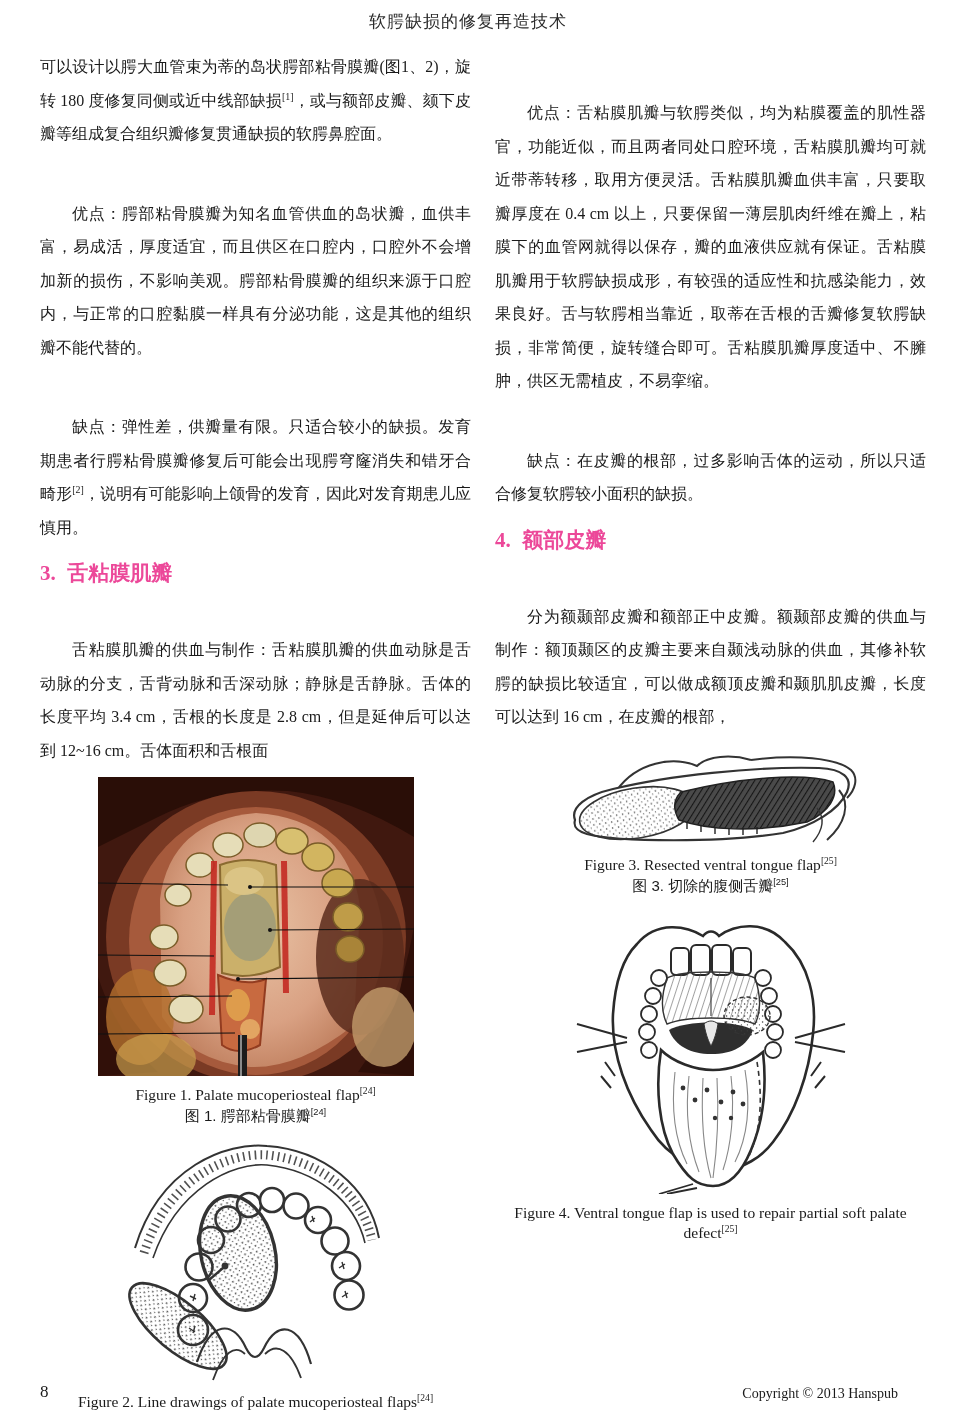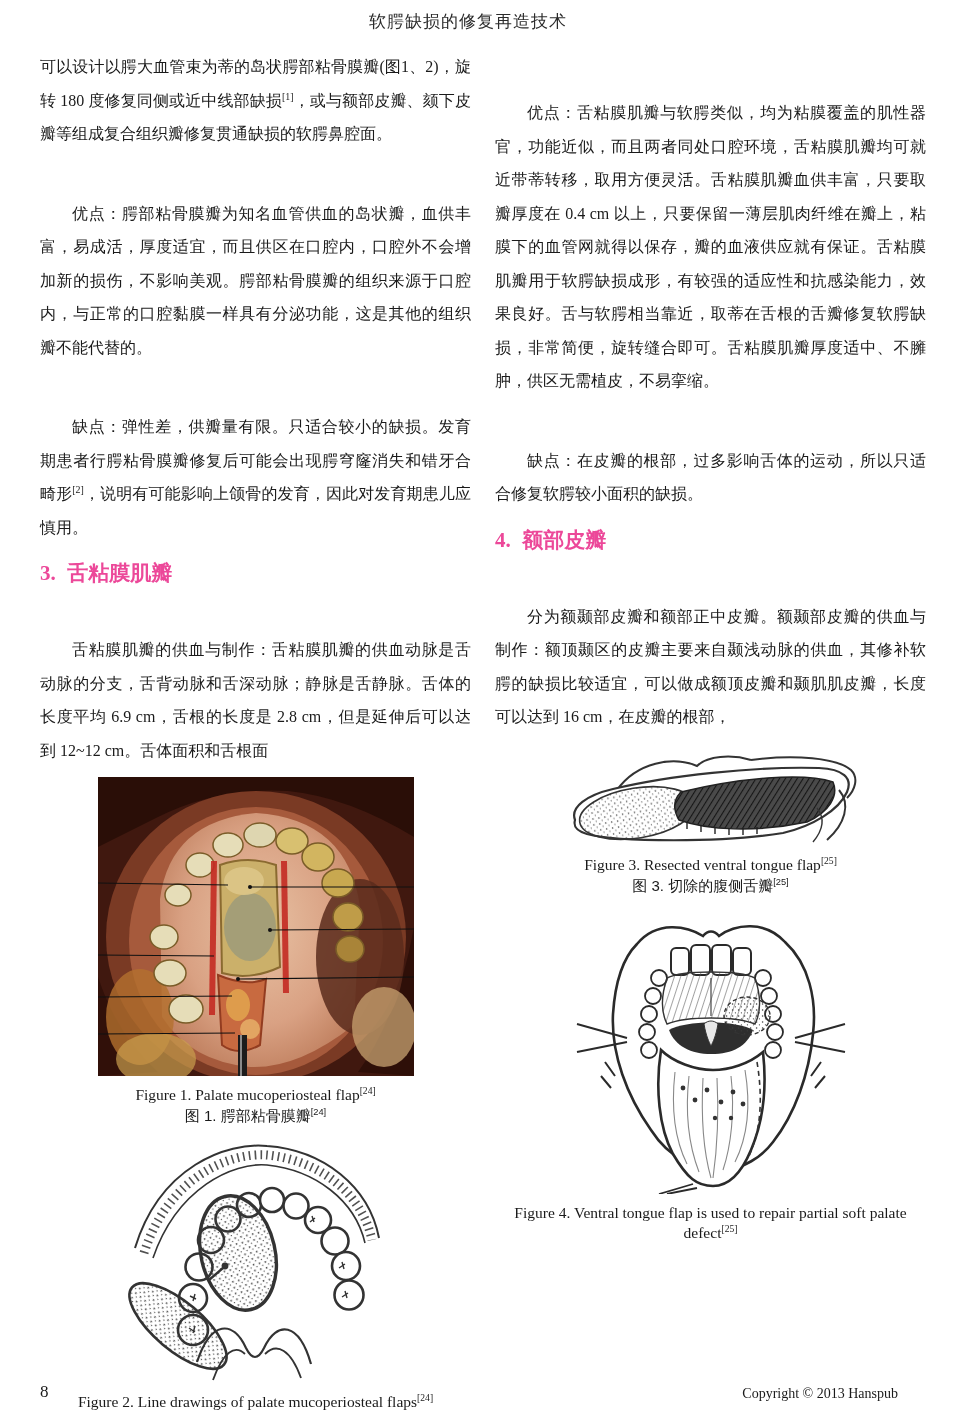--- a/index.html
+++ b/index.html
@@ -58,21 +58,21 @@
 
   <div class="running-head">软腭缺损的修复再造技术</div>
 
   <div class="col col-left">
     <p class="body-text"><span>可以设计以腭大血管束为蒂的岛状腭部粘骨膜瓣(图1、2)，旋转 180 度修复同侧或近中线部缺损</span><sup>[1]</sup><span>，或与额部皮瓣、颏下皮瓣等组成复合组织瓣修复贯通缺损的软腭鼻腔面。</span></p>
     <p class="body-text indent"><span>优点：腭部粘骨膜瓣为知名血管供血的岛状瓣，血供丰富，易成活，厚度适宜，而且供区在口腔内，口腔外不会增加新的损伤，不影响美观。腭部粘骨膜瓣的组织来源于口腔内，与正常的口腔黏膜一样具有分泌功能，这是其他的组织瓣不能代替的。</span></p>
     <p class="body-text indent"><span>缺点：弹性差，供瓣量有限。只适合较小的缺损。发育期患者行腭粘骨膜瓣修复后可能会出现腭穹窿消失和错牙合畸形</span><sup>[2]</sup><span>，说明有可能影响上颌骨的发育，因此对发育期患儿应慎用。</span></p>
 
     <h2 class="sec-heading"><span>3.</span><span class="hgap"></span><span>舌粘膜肌瓣</span></h2>
 
-    <p class="body-text indent"><span>舌粘膜肌瓣的供血与制作：舌粘膜肌瓣的供血动脉是舌动脉的分支，舌背动脉和舌深动脉；静脉是舌静脉。舌体的长度平均 6.9 cm，舌根的长度是 2.8 cm，但是延伸后可以达到 12~12 cm。舌体面积和舌根面</span></p>
+    <p class="body-text indent"><span>舌粘膜肌瓣的供血与制作：舌粘膜肌瓣的供血动脉是舌动脉的分支，舌背动脉和舌深动脉；静脉是舌静脉。舌体的长度平均 3.4 cm，舌根的长度是 2.8 cm，但是延伸后可以达到 12~16 cm。舌体面积和舌根面</span></p>
 
     <div class="figure" style="margin-top:10px;">
       <svg width="316" height="299" viewBox="0 0 316 299">
         <defs>
           <radialGradient id="f1pal" cx="50%" cy="45%" r="70%">
             <stop offset="0%" stop-color="#e8c2a4"></stop>
             <stop offset="55%" stop-color="#d9a183"></stop>
             <stop offset="100%" stop-color="#b4704e"></stop>
           </radialGradient>
         </defs>

